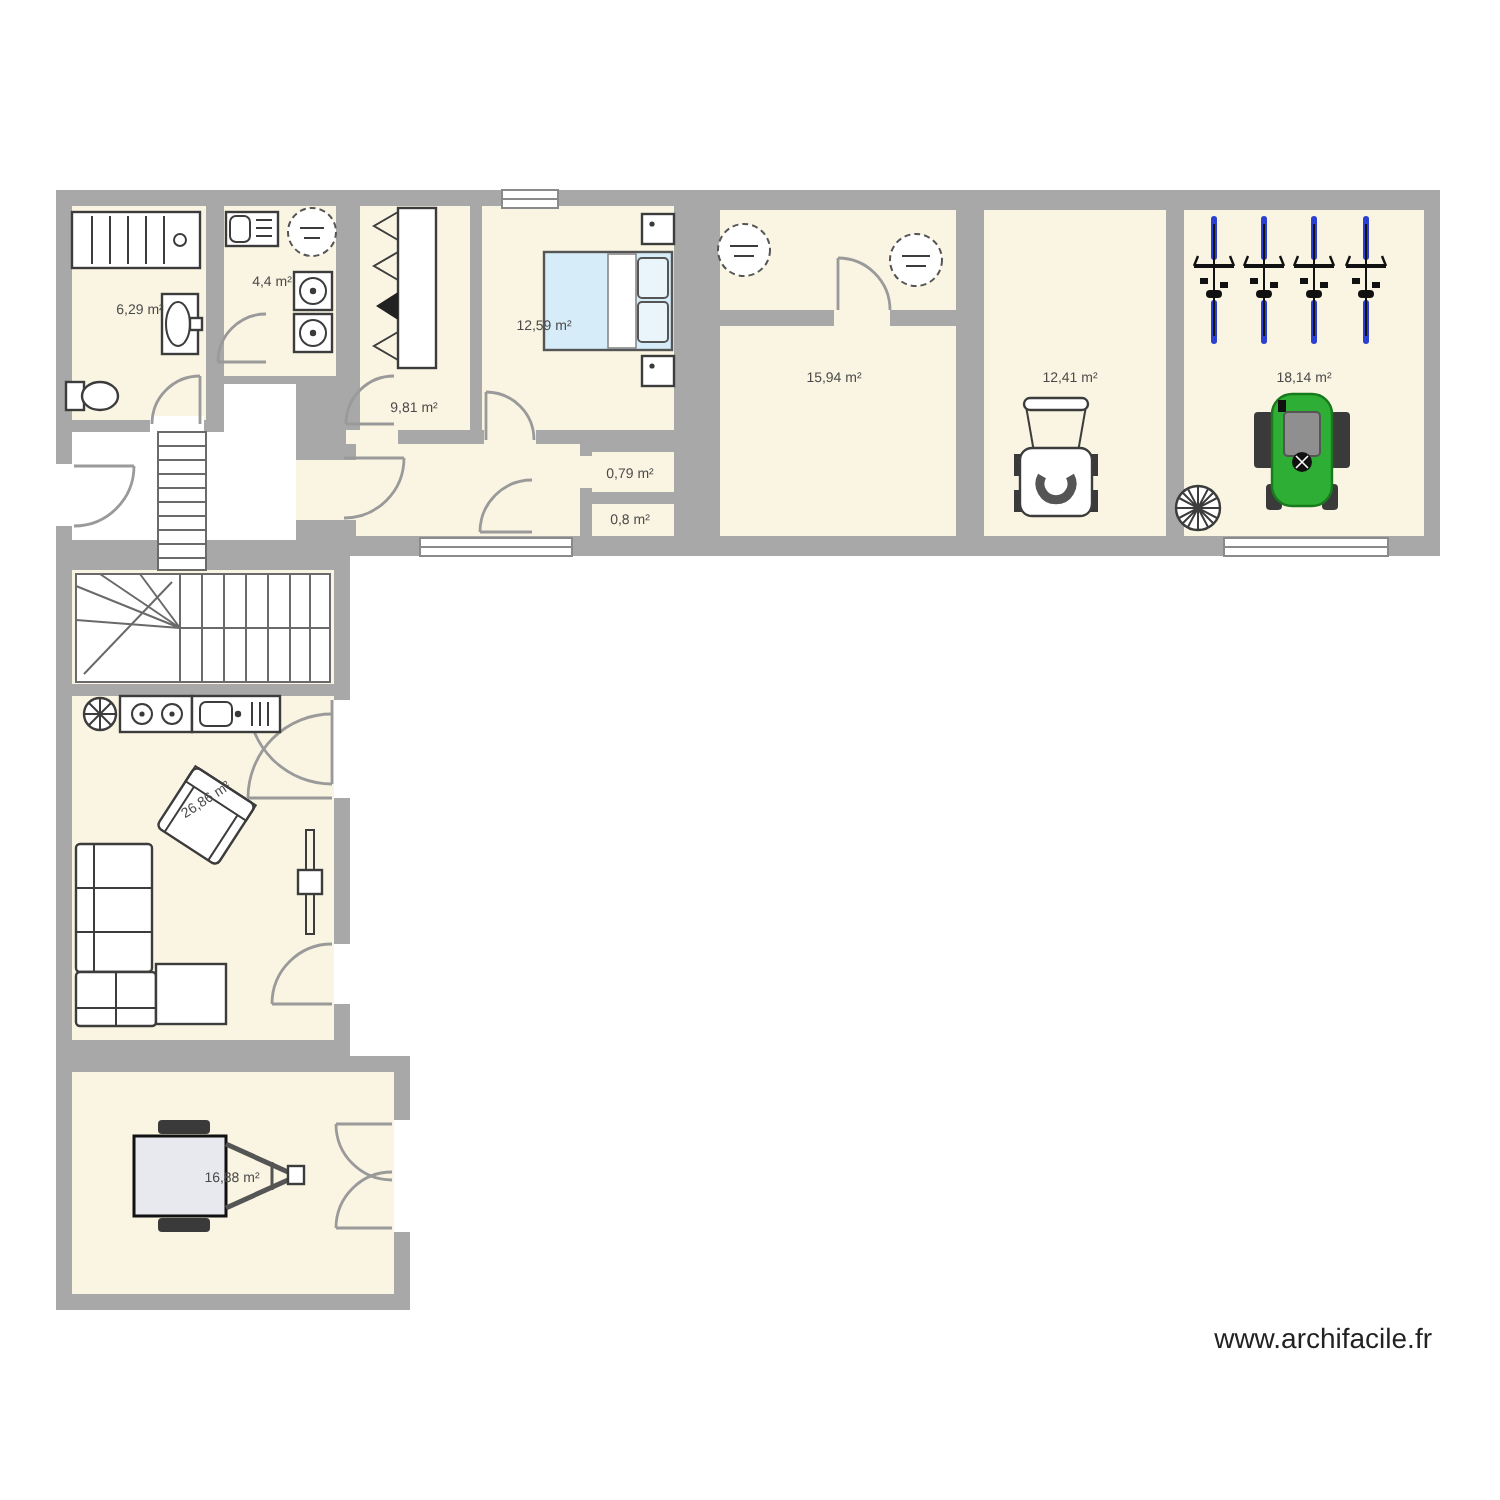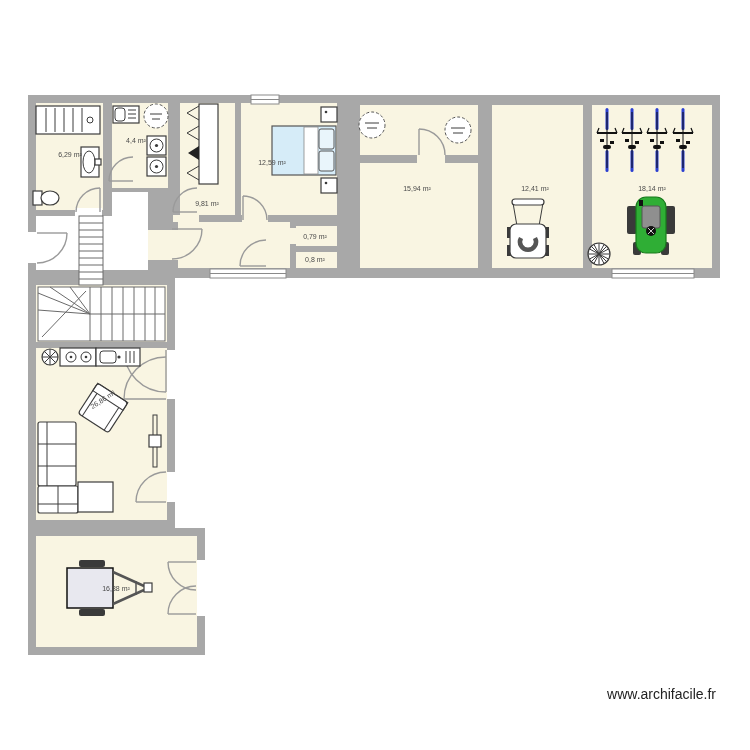--- a/index.html
+++ b/index.html
@@ -14,21 +14,21 @@
   .fix{fill:#ffffff;stroke:#3c3c3c;stroke-width:1.2;}
   .fixthin{fill:none;stroke:#3c3c3c;stroke-width:1;}
   .door{fill:none;stroke:#9a9a9a;stroke-width:1.4;}
   .win{fill:#ffffff;stroke:#8a8a8a;stroke-width:1;}
   .winline{stroke:#8a8a8a;stroke-width:1;}
   .stair{fill:#ffffff;stroke:#6a6a6a;stroke-width:1;}
   .stairline{stroke:#6a6a6a;stroke-width:1;fill:none;}
   .arealabel{fill:var(--label,#4a4a4a);font-size:7px;font-family:"Liberation Sans",sans-serif;}
   .dashcirc{fill:#ffffff;stroke:#555;stroke-width:1;stroke-dasharray:3,2;}
   .dark{fill:#3a3a3a;}
-  .watermark{position:absolute;right:34px;top:686px;font-size:14px;color:#222;
+  .watermark{position:absolute;right:34px;top:661px;font-size:14px;color:#222;
              font-family:"Liberation Sans",sans-serif;}
 </style>
 </head>
 <body>
 
 <div id="canvas">
 <svg width="750" height="750" viewBox="0 0 750 750">
 
   <g>
     <rect class="wall" x="28" y="95" width="692" height="183"></rect>

